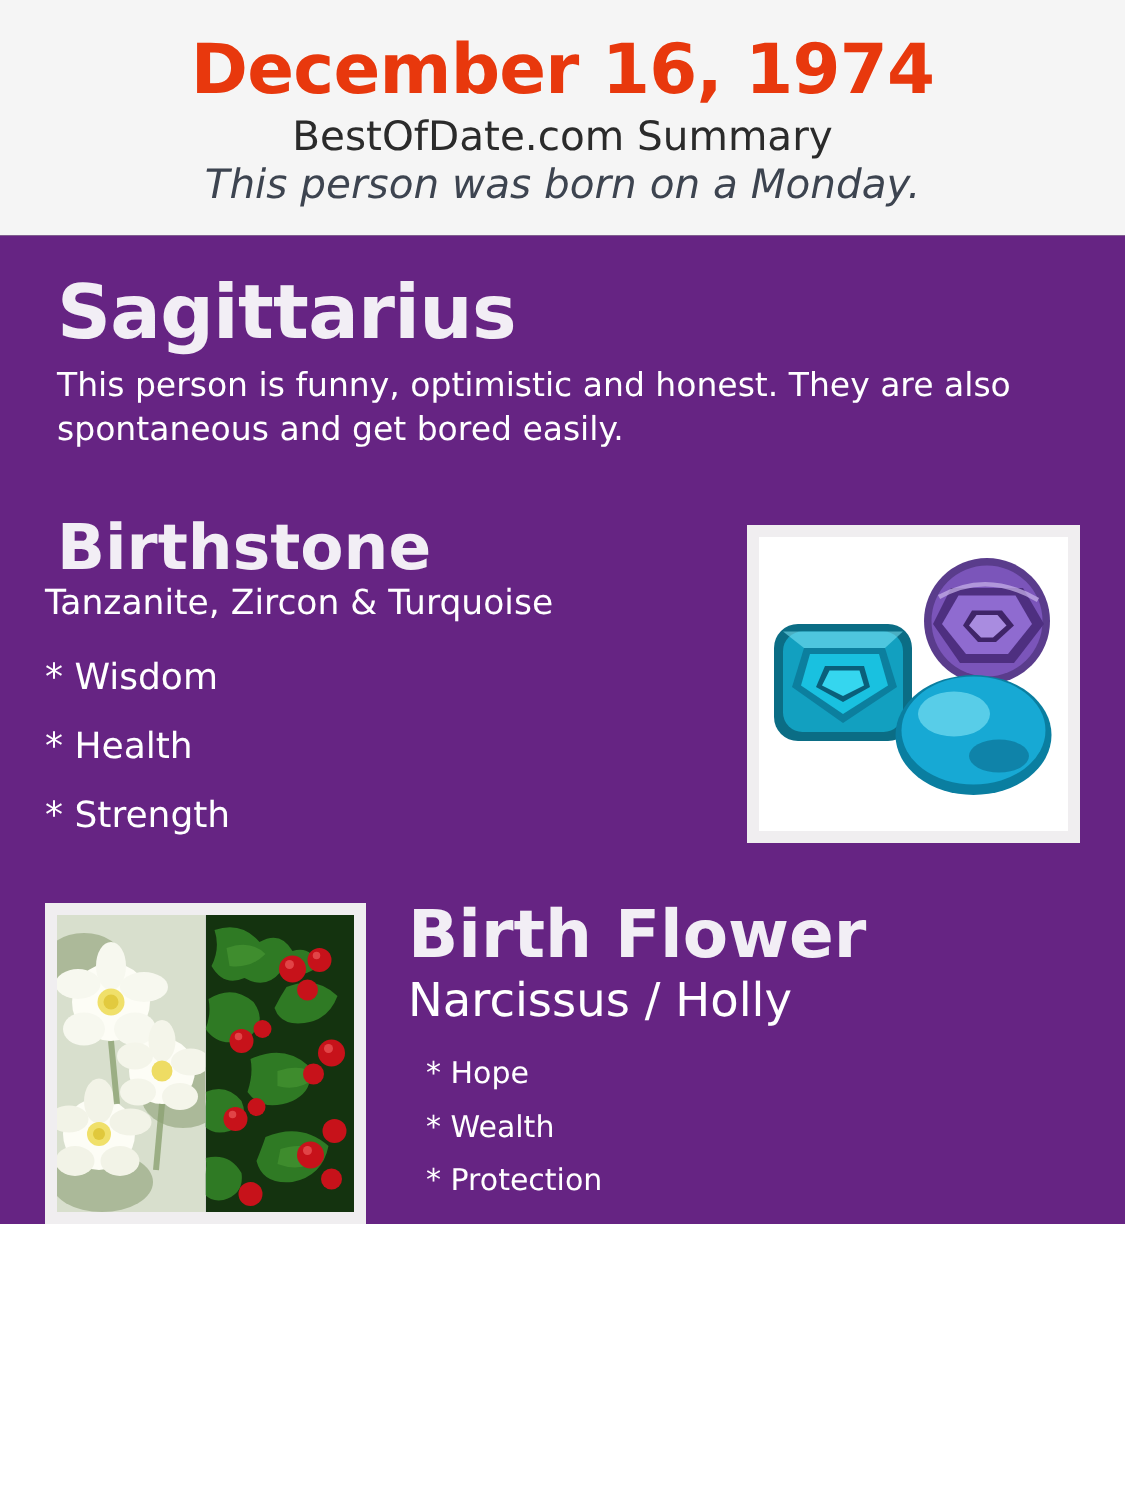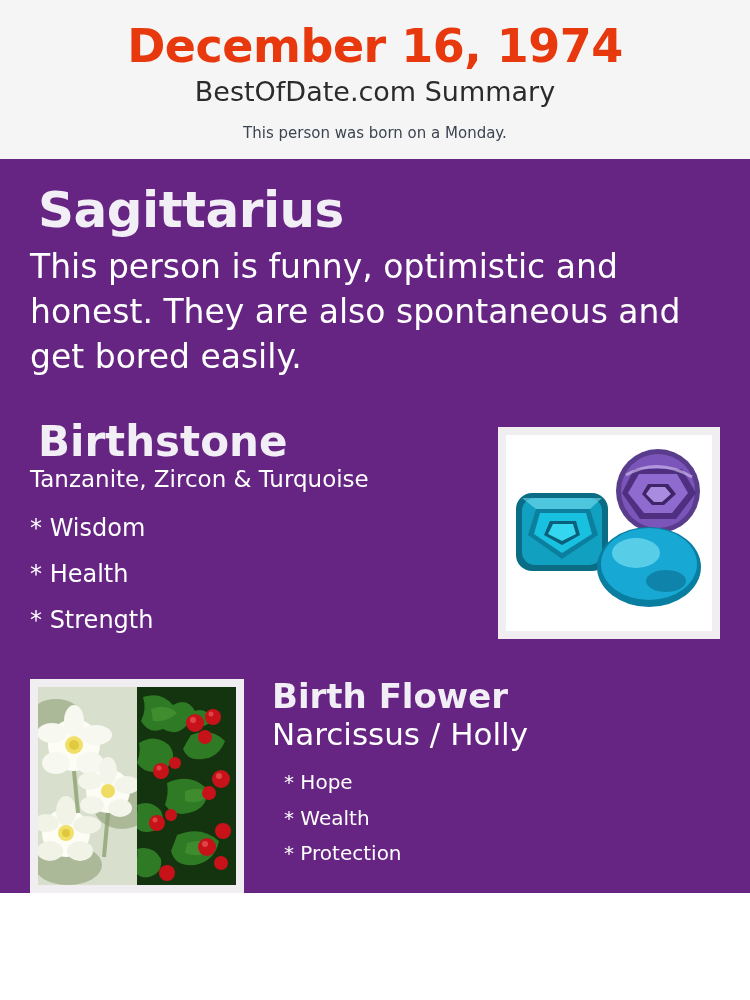--- a/index.html
+++ b/index.html
@@ -36,24 +36,25 @@
     letter-spacing: -0.5px;
   }
   .header-sub {
     font-size: 27px;
     color: #2b2b2b;
     margin-top: 7px;
     line-height: 1.1;
     text-align: center;
   }
   .header-note {
-    font-size: 15px;
+    font-size: 27px;
     color: #3d4450;
-    margin-top: 18px;
+    margin-top: 2px;
     line-height: 1.1;
+    font-style: italic;
   }
 
   .divider {
     height: 6px;
     background: #ffffff;
     width: 100%;
   }
 
   
   .body {
@@ -66,24 +67,24 @@
 
   .zodiac-title {
     font-size: 50px;
     font-weight: bold;
     color: #f2eef5;
     line-height: 1.0;
     margin: 0 0 10px 8px;
     letter-spacing: -0.5px;
   }
   .zodiac-desc {
-    font-size: 33px;
+    font-size: 22px;
     color: #ffffff;
     line-height: 1.35;
-    margin: 0;
+    margin: 8px;
   }
 
   
   .stone-block {
     display: flex;
     align-items: center;
     margin-top: 42px;
   }
   .stone-text {
     flex: 1;
@@ -156,21 +157,21 @@
     position: relative;
     overflow: hidden;
   }
   .flower-text {
     flex: 1;
     padding-left: 28px;
     text-align: left;
   }
   .flower-text .section-title {
     margin-left: 0;
-    font-size: 34px;
+    font-size: 44px;
   }
   .flower-text .section-sub {
     font-size: 31px;
   }
   .flower-text .bullets li {
     font-size: 20px;
     line-height: 1.78;
     padding-left: 12px;
   }
 </style>

